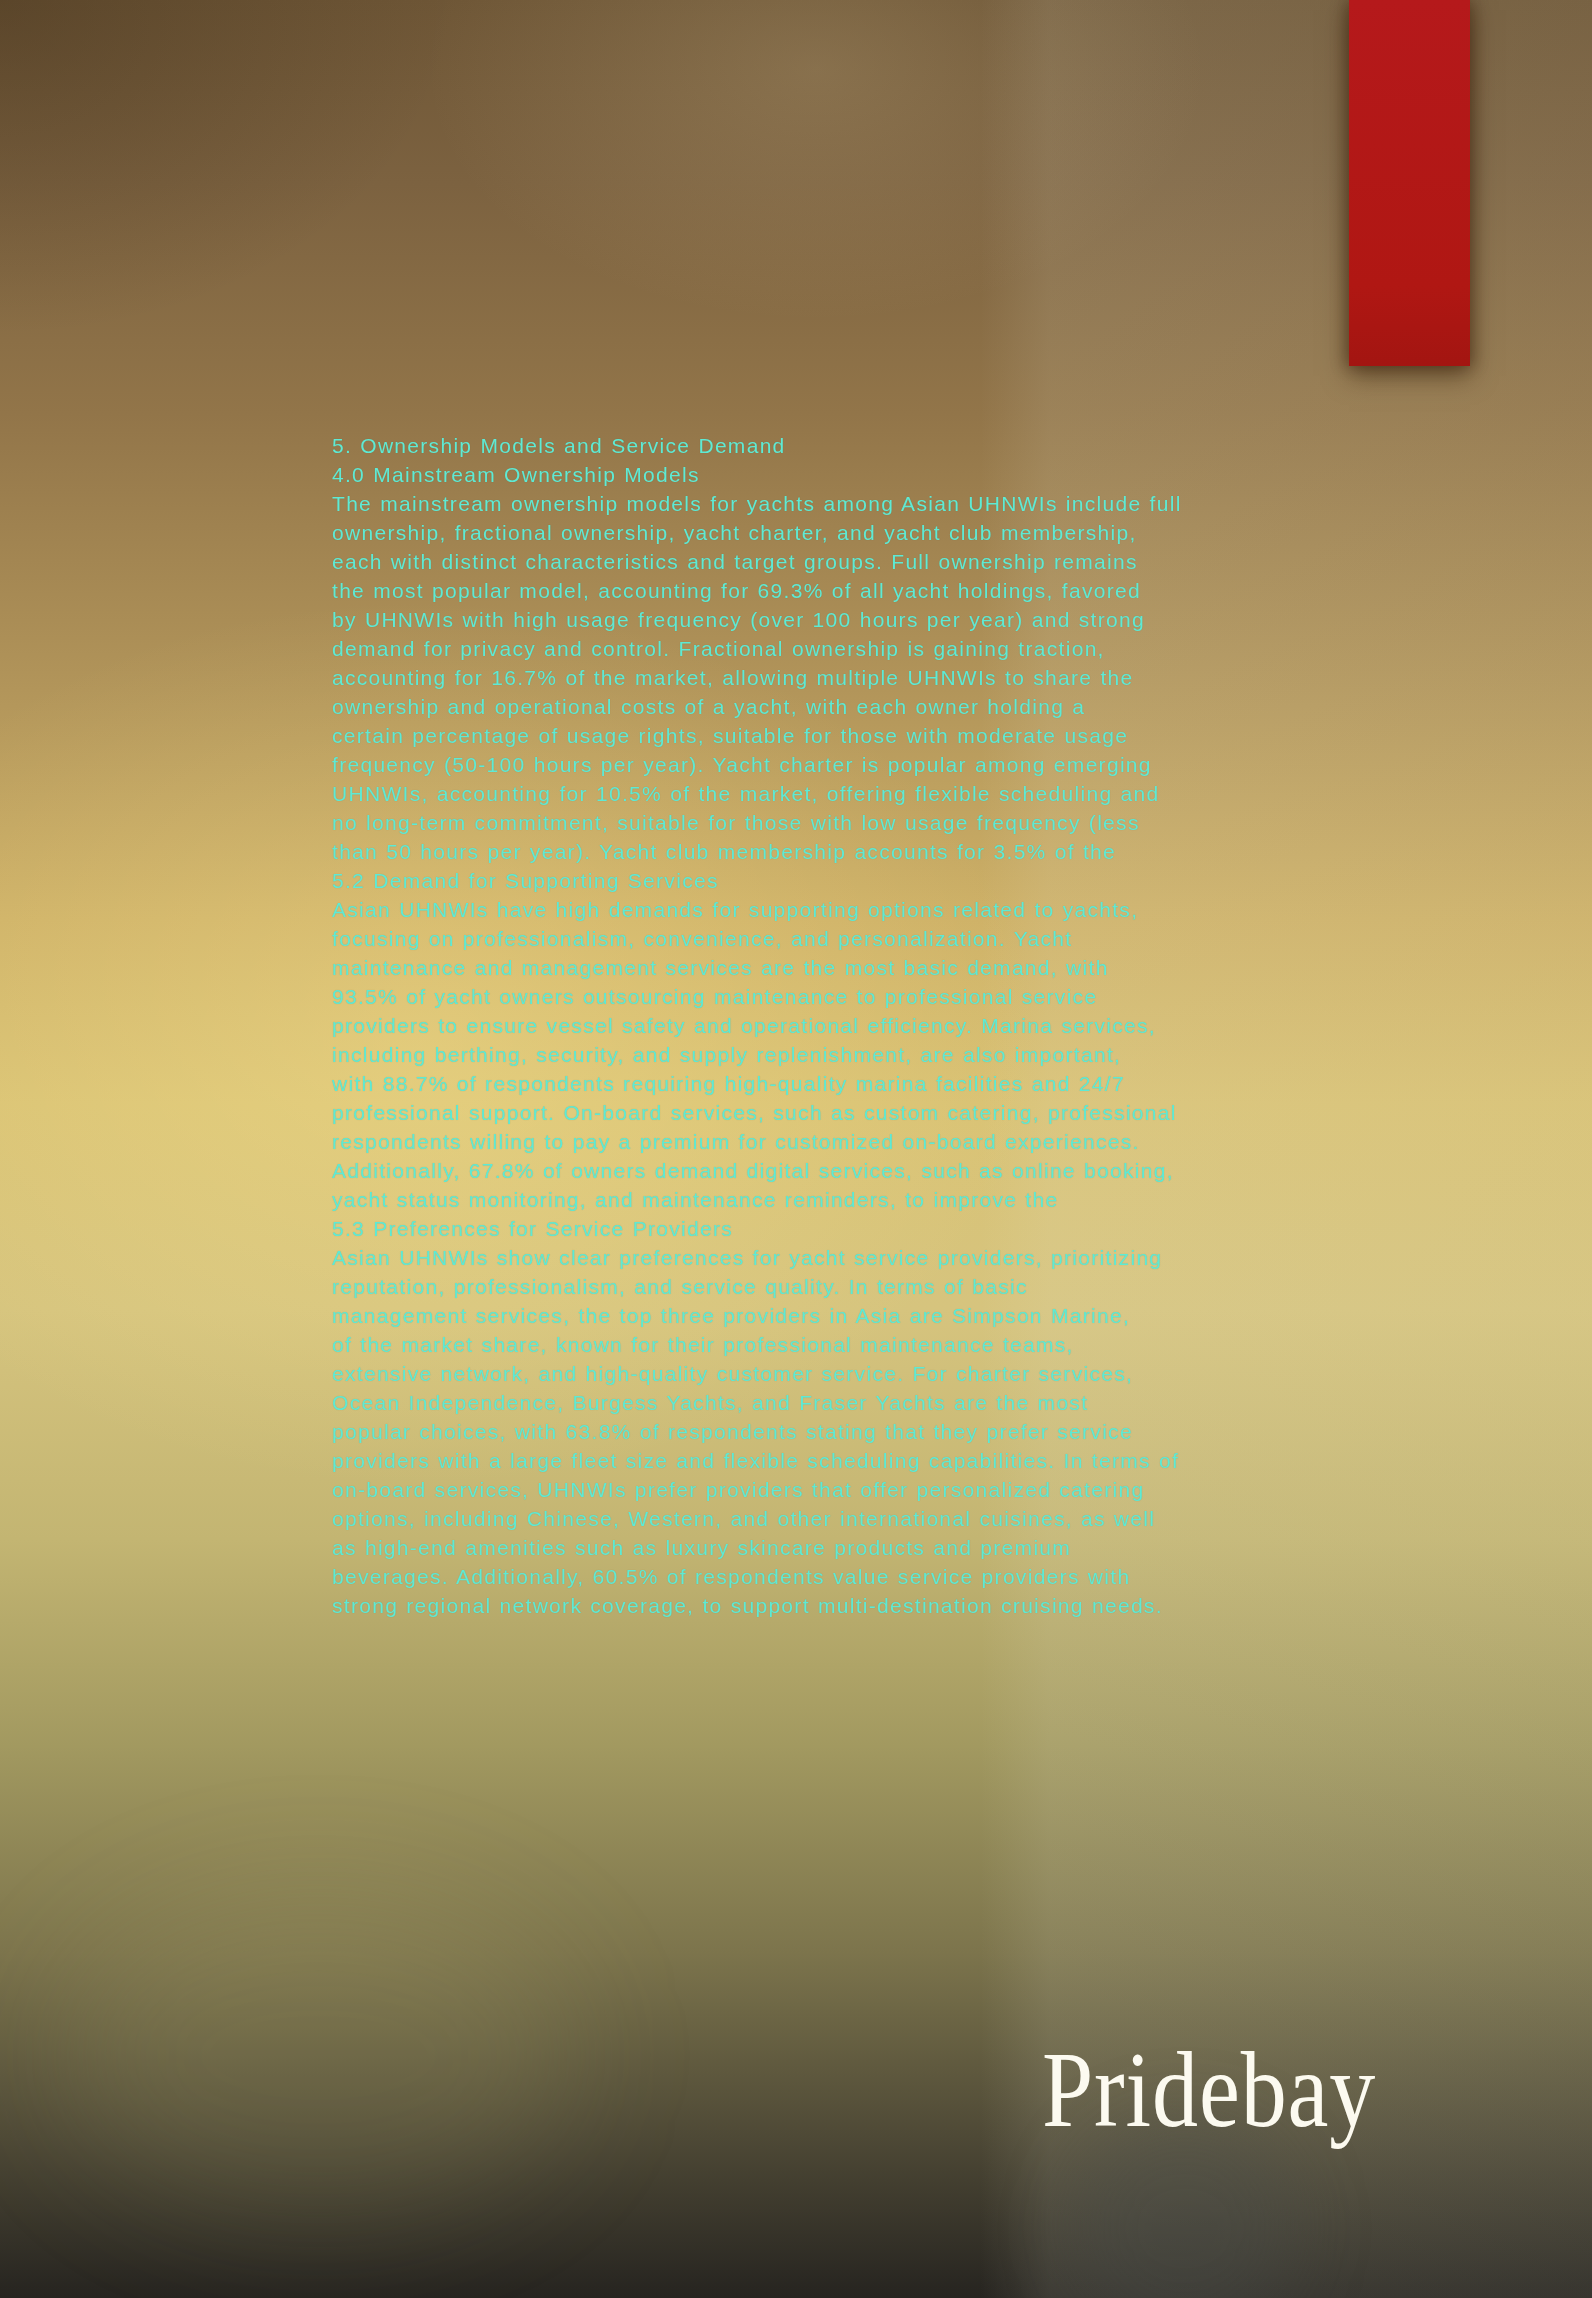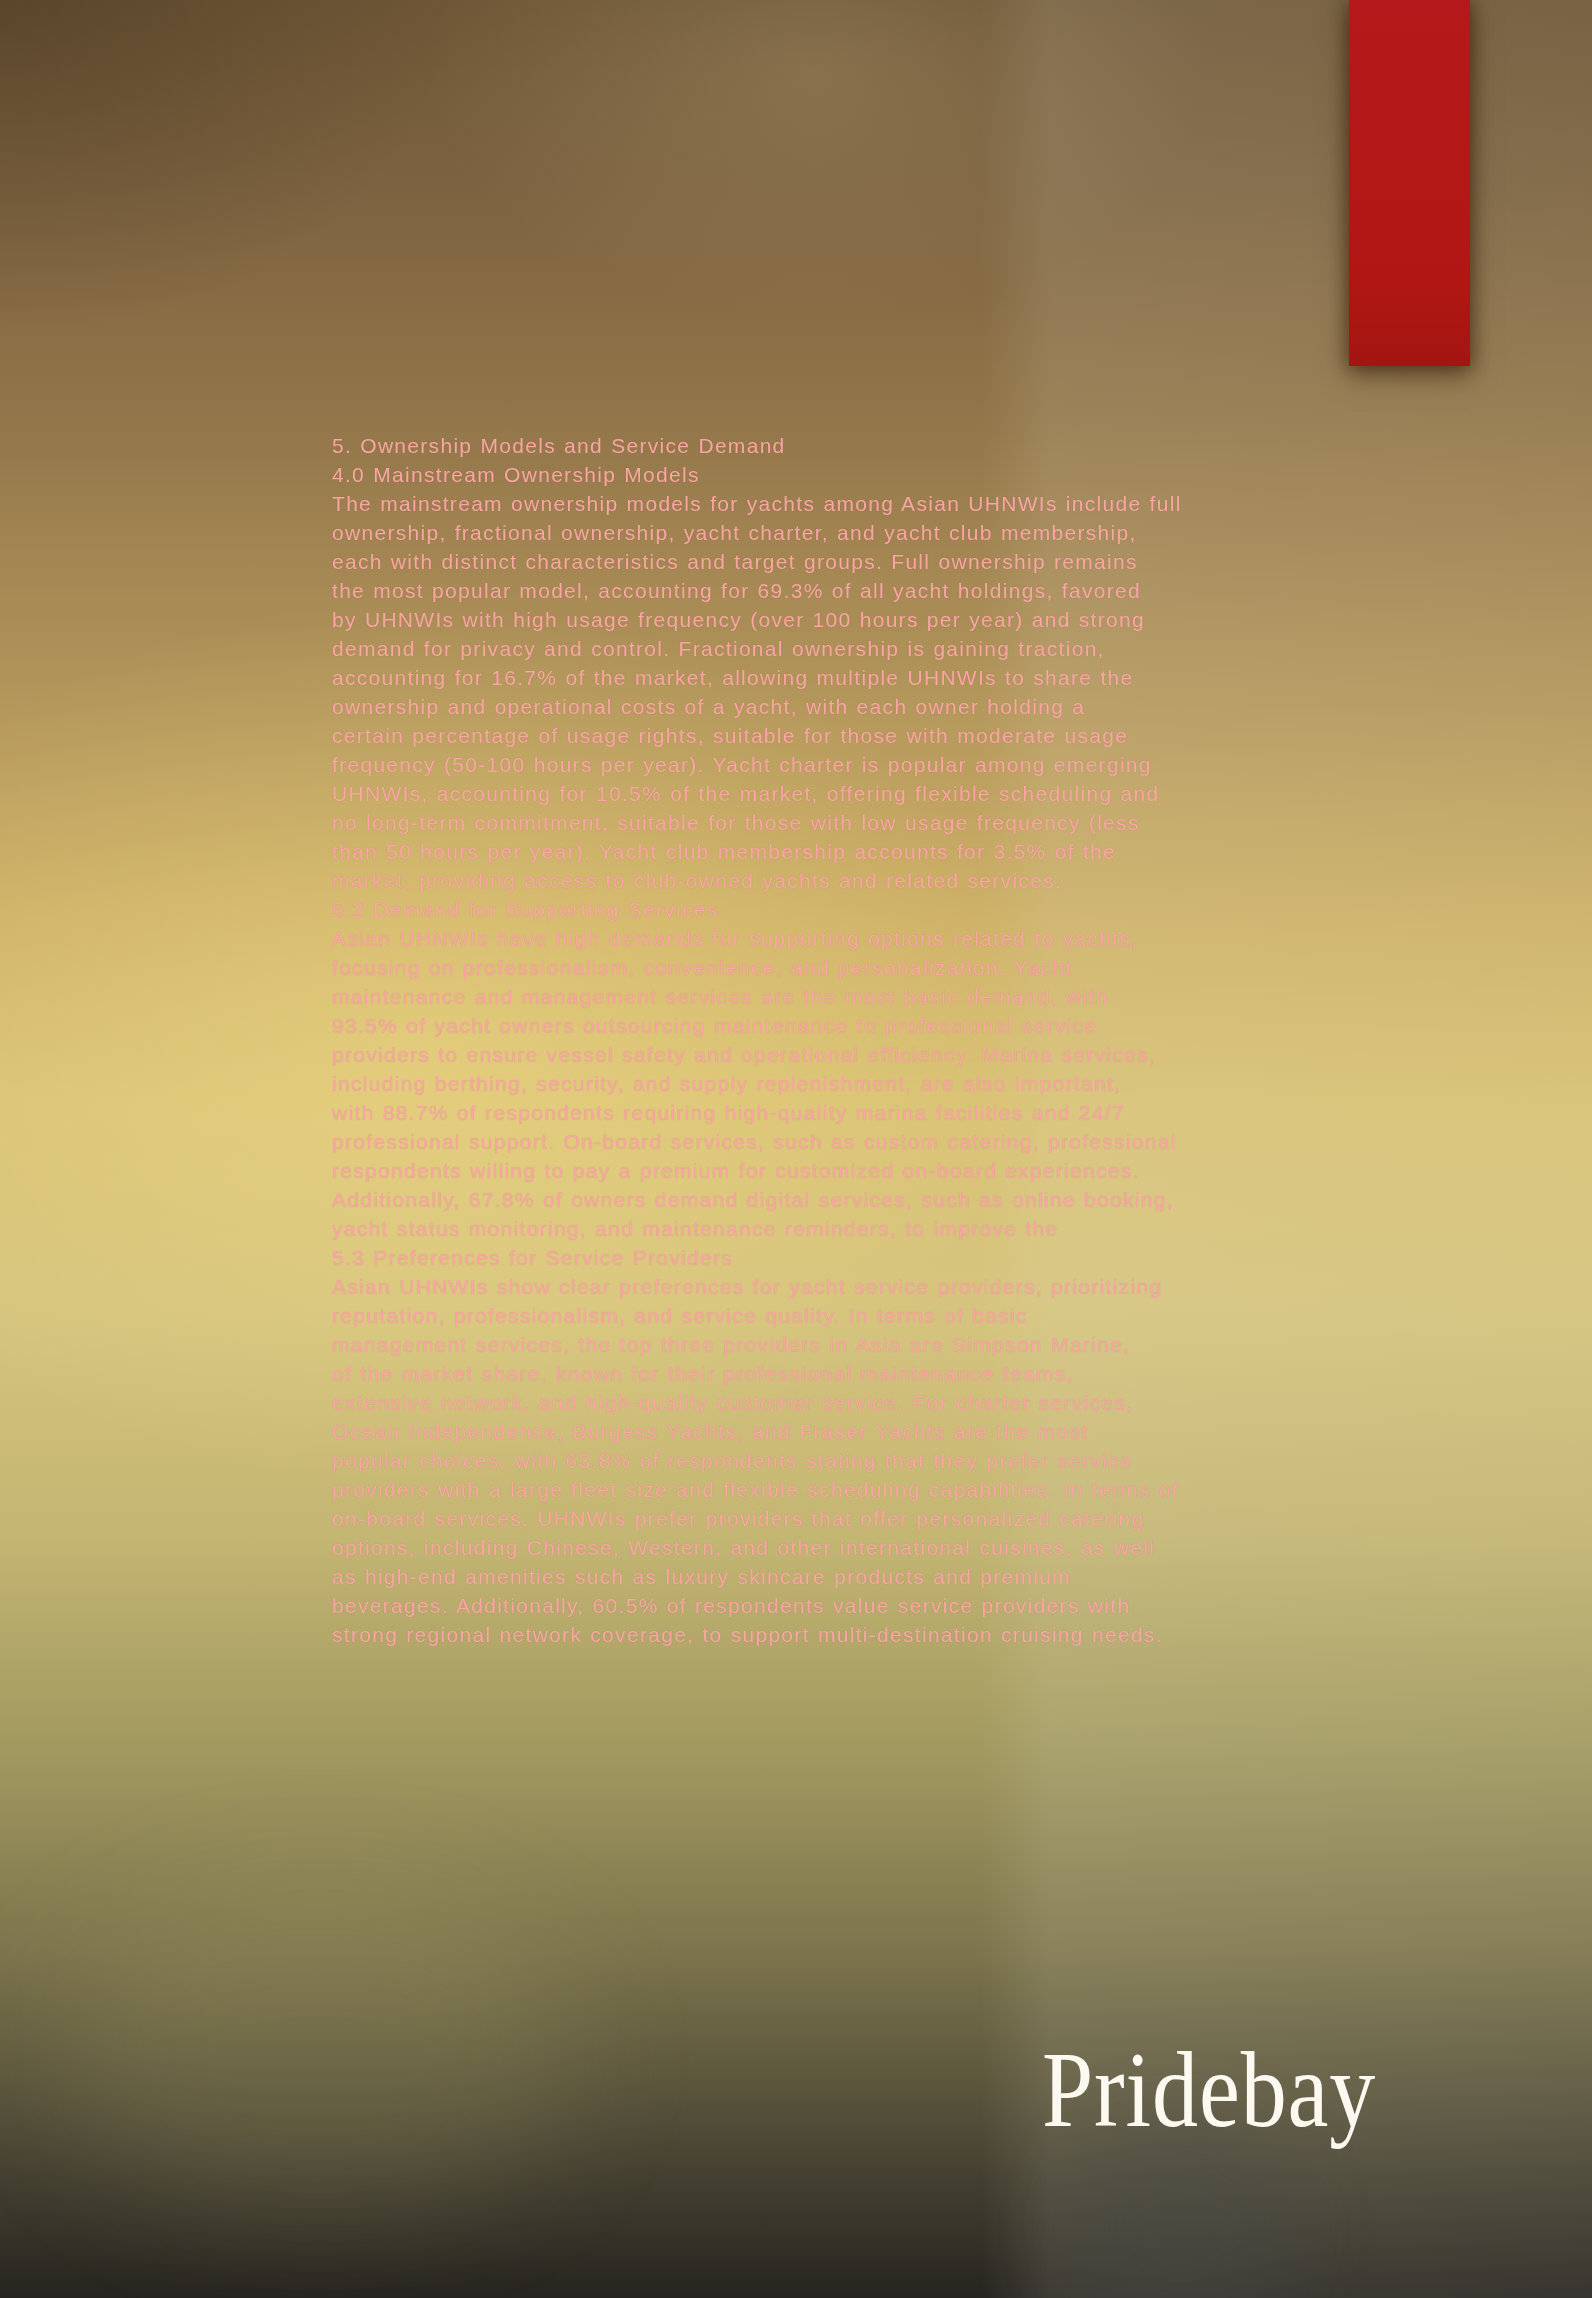--- a/index.html
+++ b/index.html
@@ -92,37 +92,36 @@
 </head>
 <body>
 
 <div class="bg"></div>
 <div class="seam"></div>
 <div class="glow-bottom-left"></div>
 <div class="smudge"></div>
 
 <div class="accent-bar" style="background-color: rgb(177, 23, 20);"></div>
 
-<div class="text-block" style="color: #fca5a5;">
+<div class="text-block" style="color: #5eead4;">
     <div class="line">5. Ownership Models and Service Demand</div>
     <div class="line">4.0 Mainstream Ownership Models</div>
     <div class="line">The mainstream ownership models for yachts among Asian UHNWIs include full</div>
     <div class="line">ownership, fractional ownership, yacht charter, and yacht club membership,</div>
     <div class="line">each with distinct characteristics and target groups. Full ownership remains</div>
     <div class="line">the most popular model, accounting for 69.3% of all yacht holdings, favored</div>
     <div class="line">by UHNWIs with high usage frequency (over 100 hours per year) and strong</div>
     <div class="line">demand for privacy and control. Fractional ownership is gaining traction,</div>
     <div class="line">accounting for 16.7% of the market, allowing multiple UHNWIs to share the</div>
     <div class="line">ownership and operational costs of a yacht, with each owner holding a</div>
     <div class="line">certain percentage of usage rights, suitable for those with moderate usage</div>
     <div class="line">frequency (50-100 hours per year). Yacht charter is popular among emerging</div>
     <div class="line">UHNWIs, accounting for 10.5% of the market, offering flexible scheduling and</div>
     <div class="line">no long-term commitment, suitable for those with low usage frequency (less</div>
     <div class="line">than 50 hours per year). Yacht club membership accounts for 3.5% of the</div>
-    <div class="line">market, providing access to club-owned yachts and related services.</div>
     <div class="line">5.2 Demand for Supporting Services</div>
     <div class="line">Asian UHNWIs have high demands for supporting options related to yachts,</div>
     <div class="line">focusing on professionalism, convenience, and personalization. Yacht</div>
     <div class="line">maintenance and management services are the most basic demand, with</div>
     <div class="line">93.5% of yacht owners outsourcing maintenance to professional service</div>
     <div class="line">providers to ensure vessel safety and operational efficiency. Marina services,</div>
     <div class="line">including berthing, security, and supply replenishment, are also important,</div>
     <div class="line">with 88.7% of respondents requiring high-quality marina facilities and 24/7</div>
     <div class="line">professional support. On-board services, such as custom catering, professional</div>
     <div class="line">respondents willing to pay a premium for customized on-board experiences.</div>

